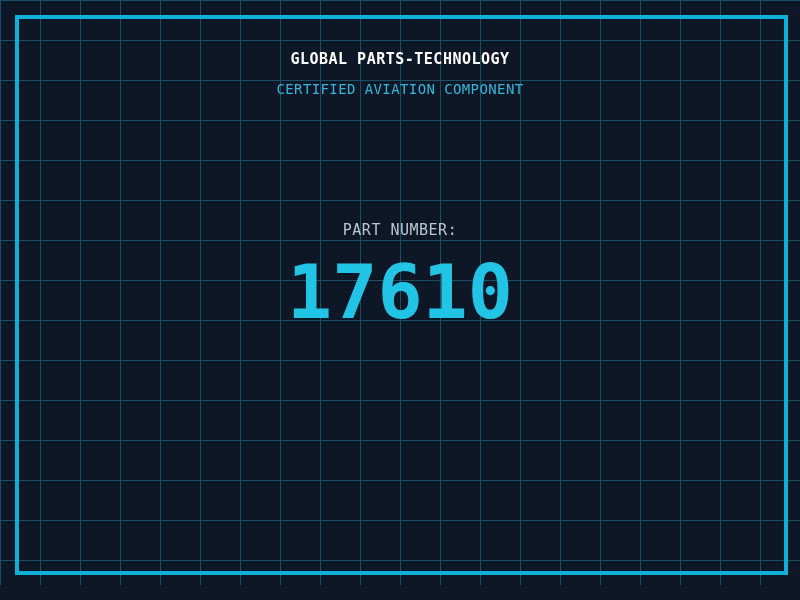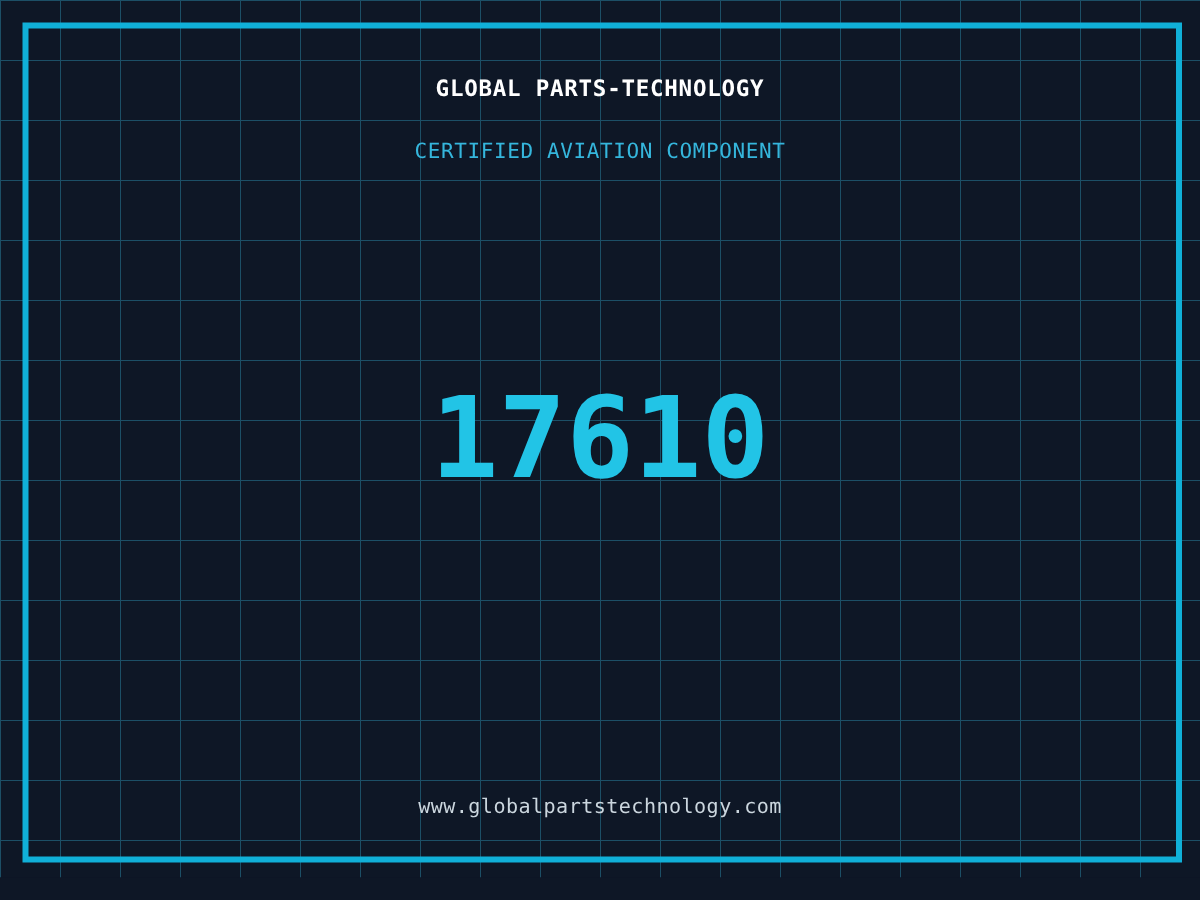--- a/index.html
+++ b/index.html
@@ -41,21 +41,20 @@
     font-size: 15px;
     font-weight: bold;
     letter-spacing: 0.5px;
     color: #ffffff;
   }
   .subtitle {
     top: 81px;
     font-size: 14px;
     letter-spacing: 0.4px;
     color: #35b6dc;
-    margin-top: 12px;
   }
   .part-label {
     top: 221px;
     font-size: 15px;
     letter-spacing: 0.5px;
     color: #b9c6d2;
   }
   .part-number {
     top: 255px;
     font-size: 75px;
@@ -73,17 +72,17 @@
 </head>
 <body>
 
 <div class="screen">
   <div class="frame"></div>
 
   <div class="txt company-title">GLOBAL PARTS-TECHNOLOGY</div>
 
   <div class="txt subtitle">CERTIFIED AVIATION COMPONENT</div>
 
+  <div class="txt part-label">PART NUMBER:</div>
 
   <div class="txt part-number">17610</div>
 
-  <div class="txt website">www.globalpartstechnology.com</div>
 </div>
 
 </body></html>

